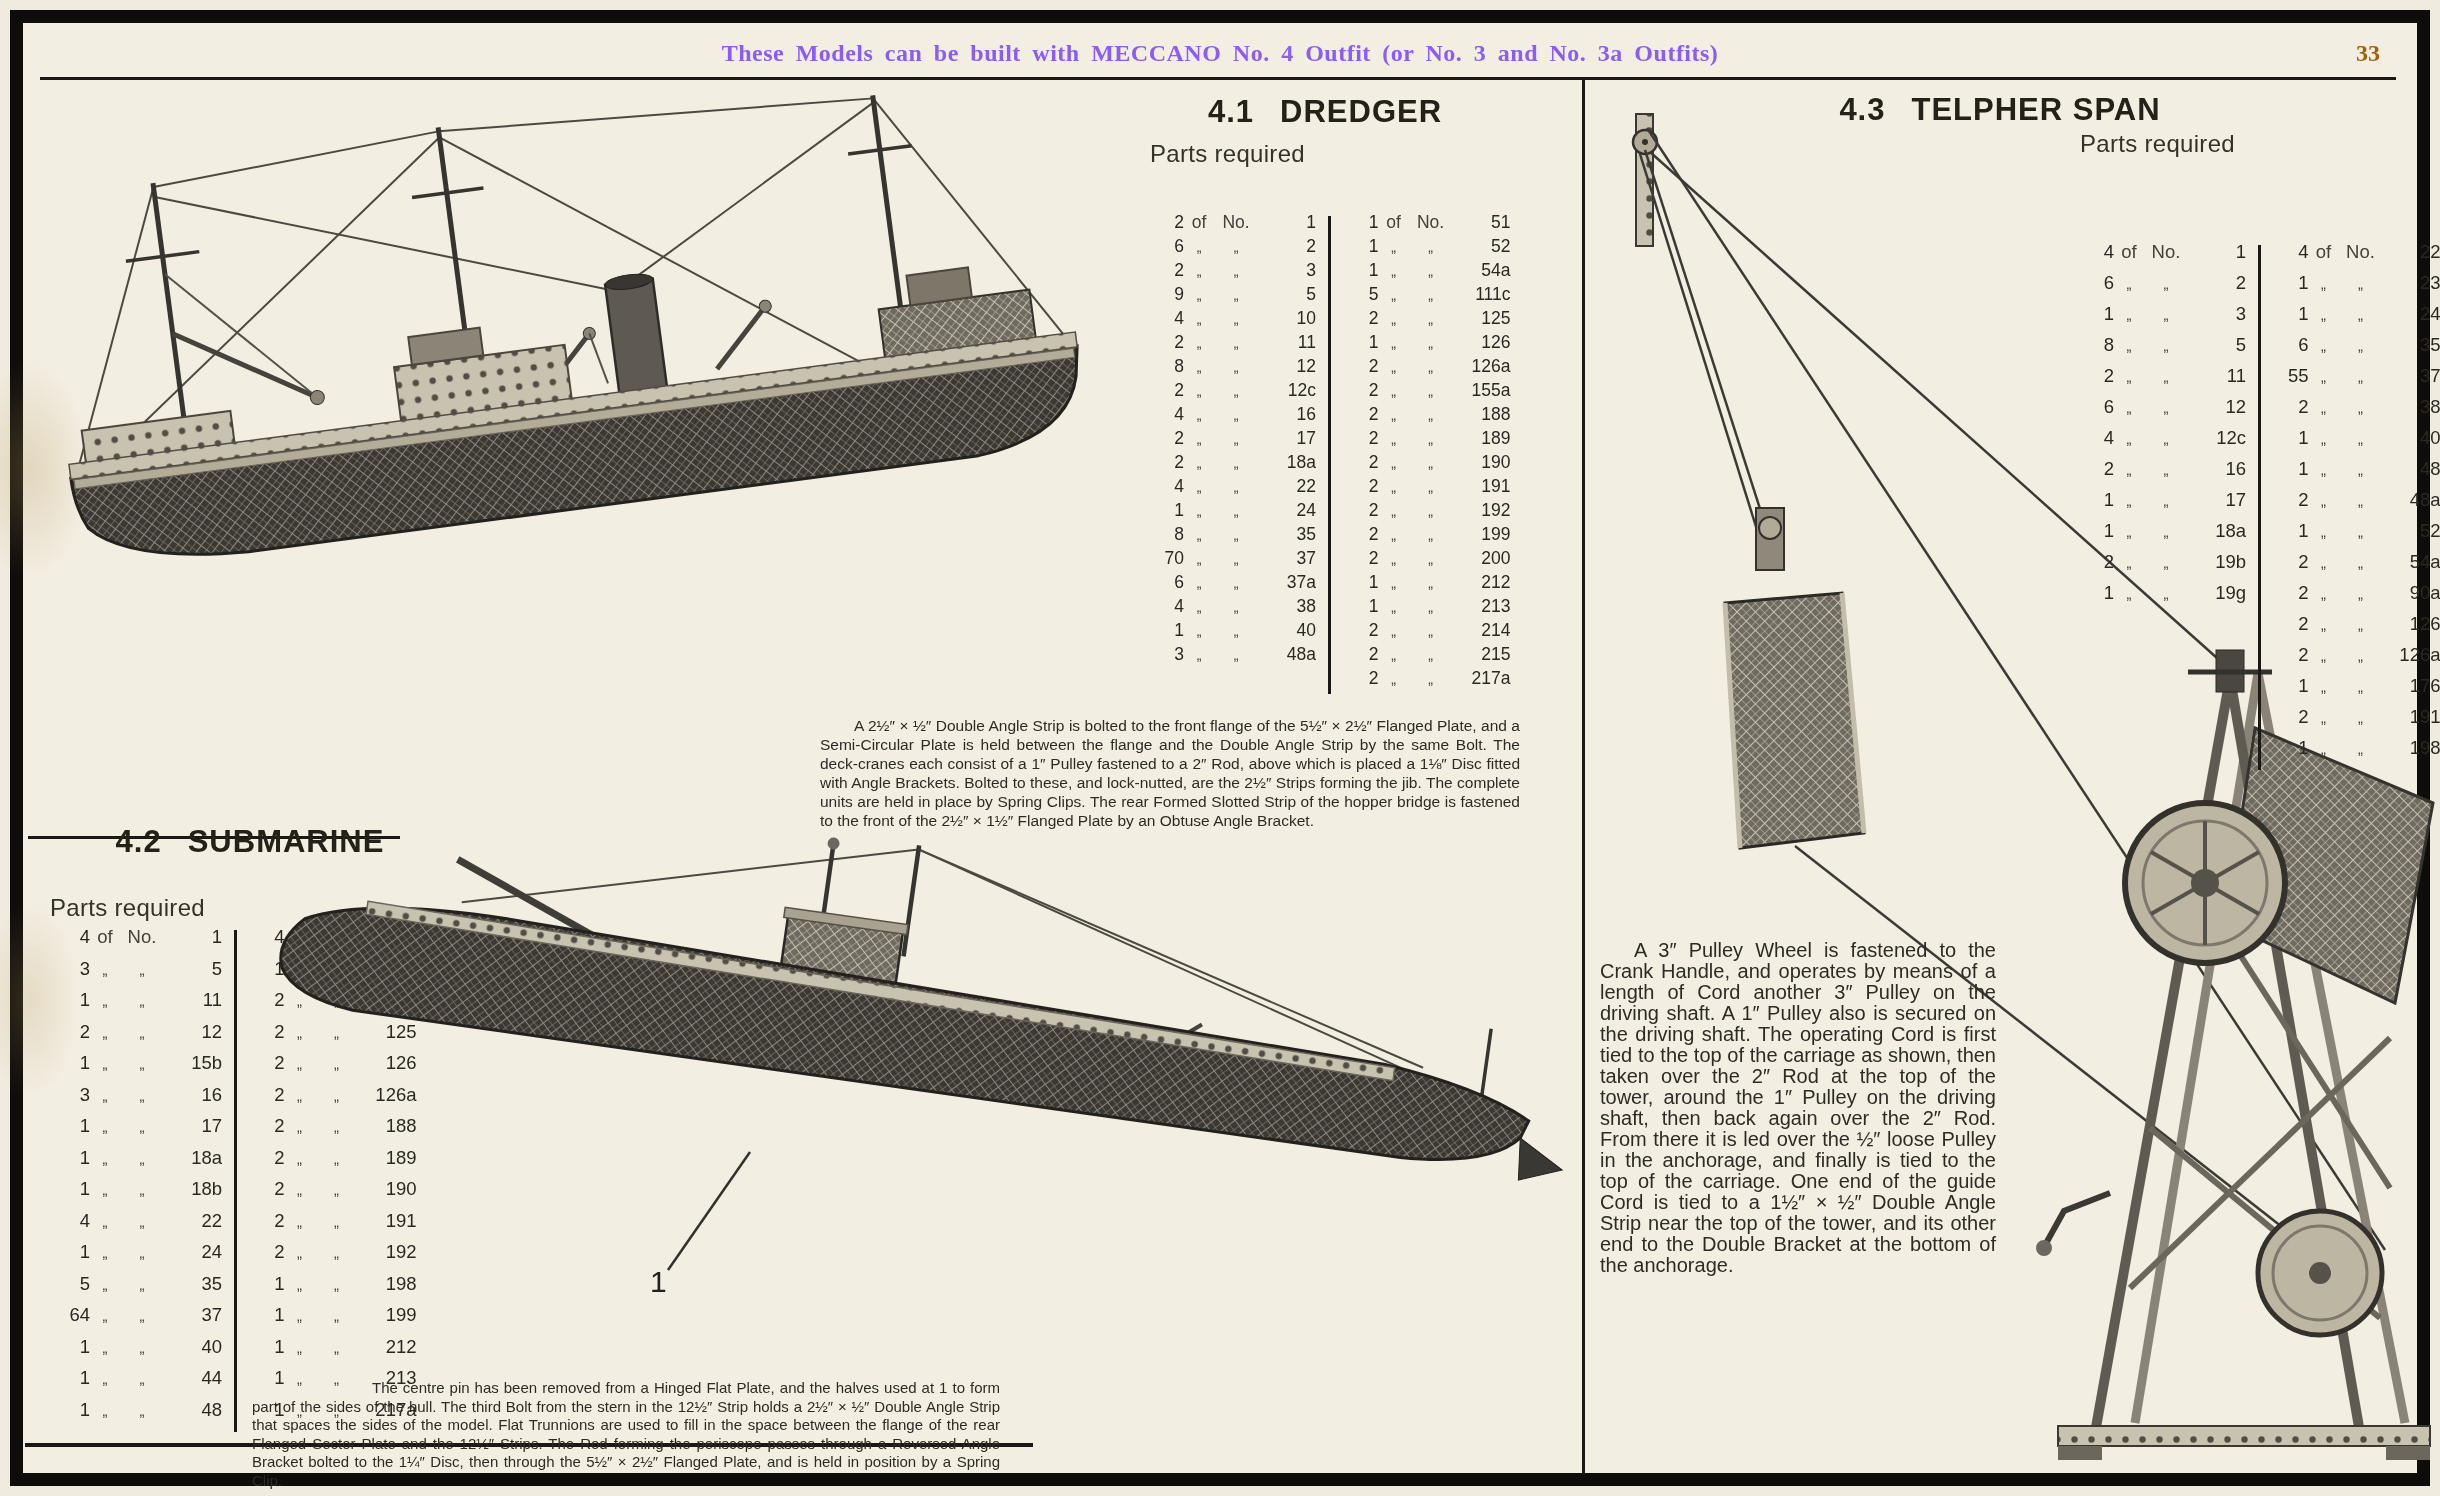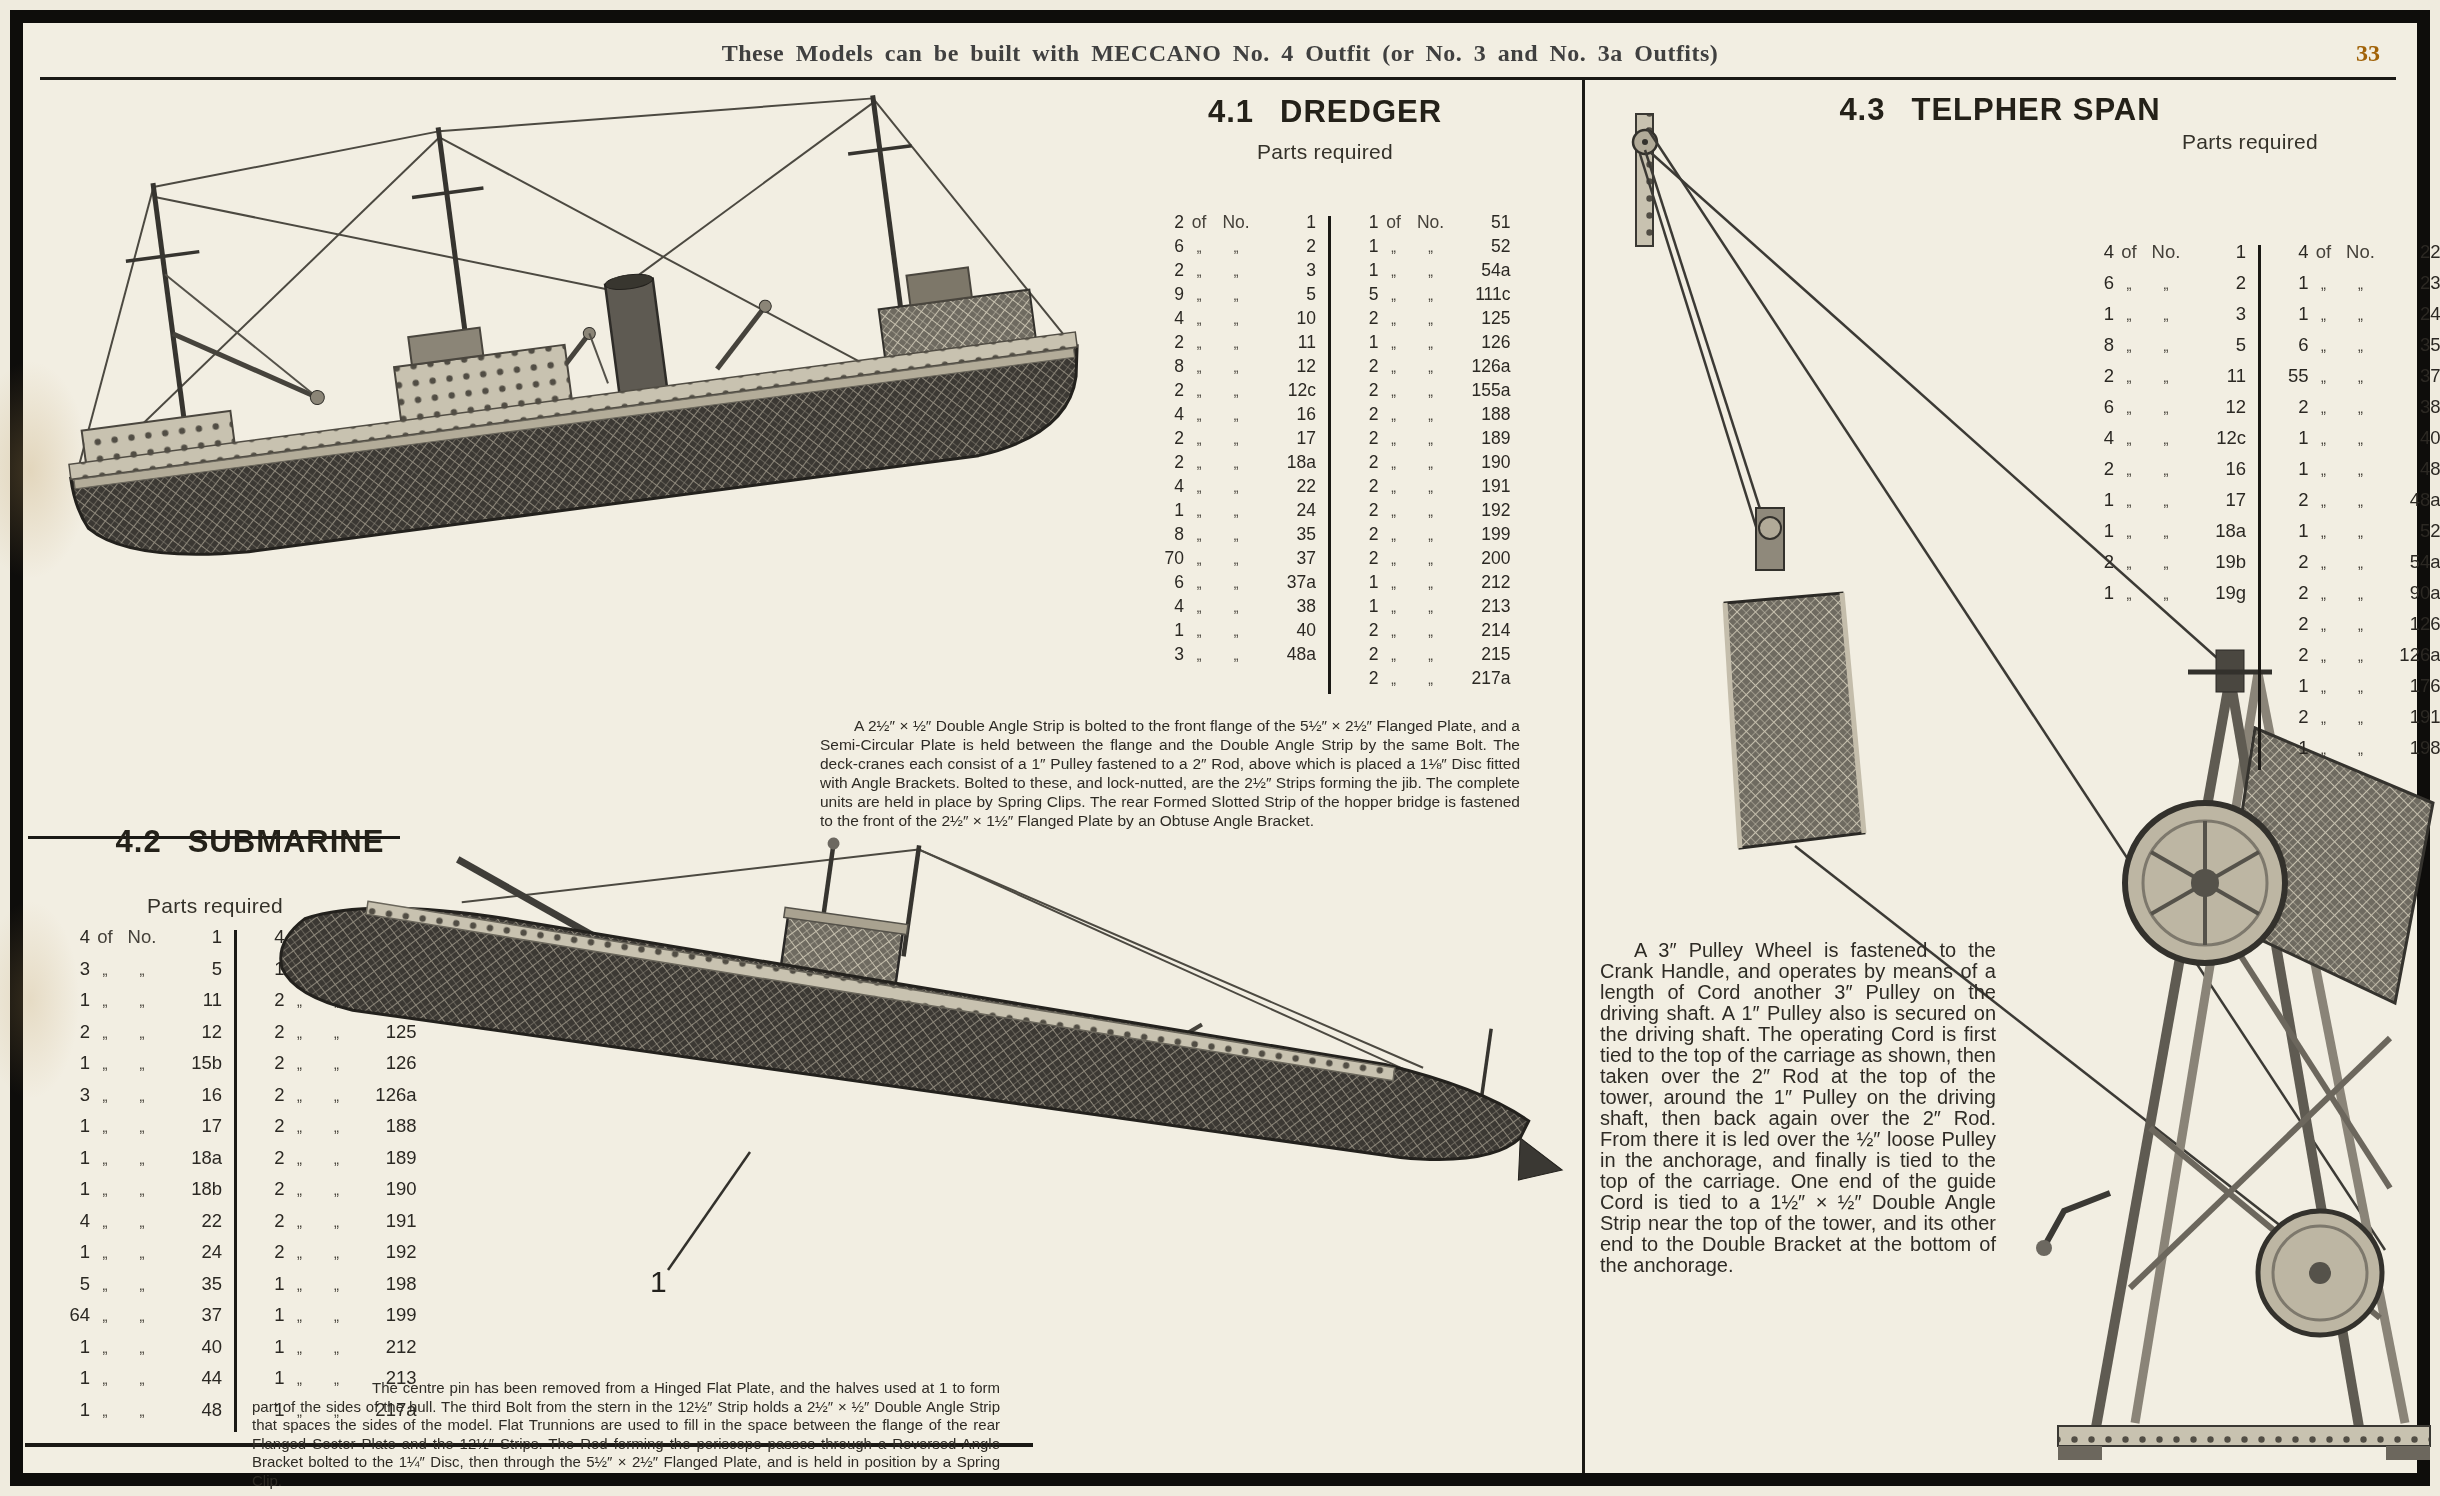--- a/index.html
+++ b/index.html
@@ -17,35 +17,35 @@
   .stain{position:absolute;border-radius:50%;pointer-events:none;}
   .stain.a{left:-30px;top:360px;width:120px;height:220px;
     background:radial-gradient(ellipse at center, rgba(186,152,92,.28), rgba(186,152,92,0) 70%);}
   .stain.b{left:-20px;top:900px;width:100px;height:200px;
     background:radial-gradient(ellipse at center, rgba(186,152,92,.22), rgba(186,152,92,0) 70%);}
   .rule{position:absolute;background:#1b1915;}
 
   .page-header{
     position:absolute;left:0;top:40px;width:2440px;text-align:center;
     font-family:"Liberation Serif",serif;font-weight:bold;font-size:24px;
-    letter-spacing:.5px;word-spacing:5px;color:#404040;
+    letter-spacing:.5px;word-spacing:5px;color:#8b5cf6;
   }
   .page-number{
     position:absolute;right:60px;top:40px;
     font-family:"Liberation Serif",serif;font-weight:bold;font-size:24px;color:#a16207;
   }
 
   .sec-title{
     position:absolute;text-align:center;
     font-family:Liberation Sans, sans-serif;font-weight:bold;font-size:31px;
     letter-spacing:1px;color:#242119;white-space:nowrap;
   }
   .sec-title .num{margin-right:26px;}
   .parts-label{
-    position:absolute;text-align:center;font-size:21px;color:#35322a;
+    position:absolute;font-size:24px;color:#35322a;
     letter-spacing:.3px;
   }
 
   .ptable{position:absolute;display:flex;align-items:stretch;}
   .pcol{display:flex;flex-direction:column;}
   .pdiv{width:2.5px;background:#1b1915;margin:2px 10px 0 12px;}
   .prow{
     display:grid;grid-template-columns:38px 30px 44px 58px;
     align-items:baseline;line-height:1;
   }

